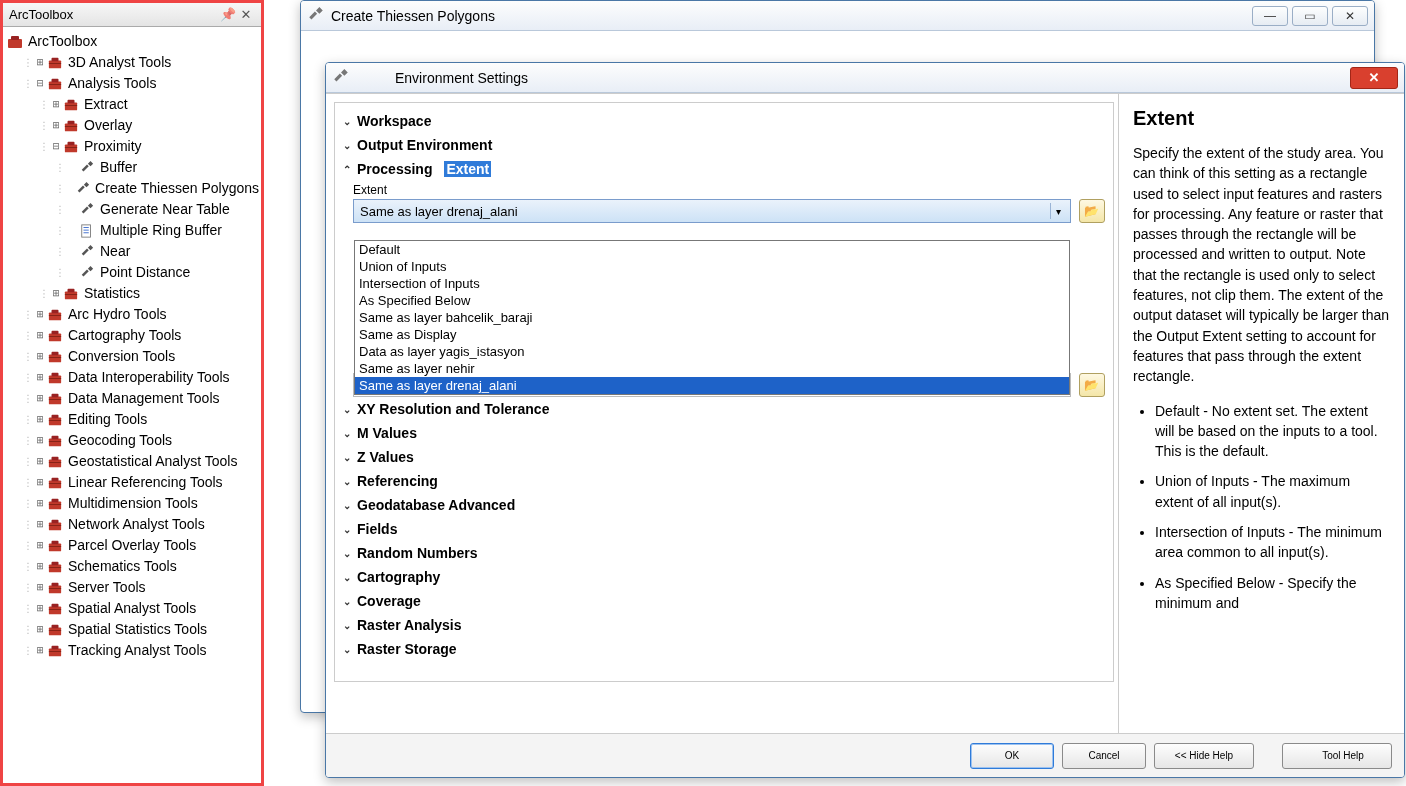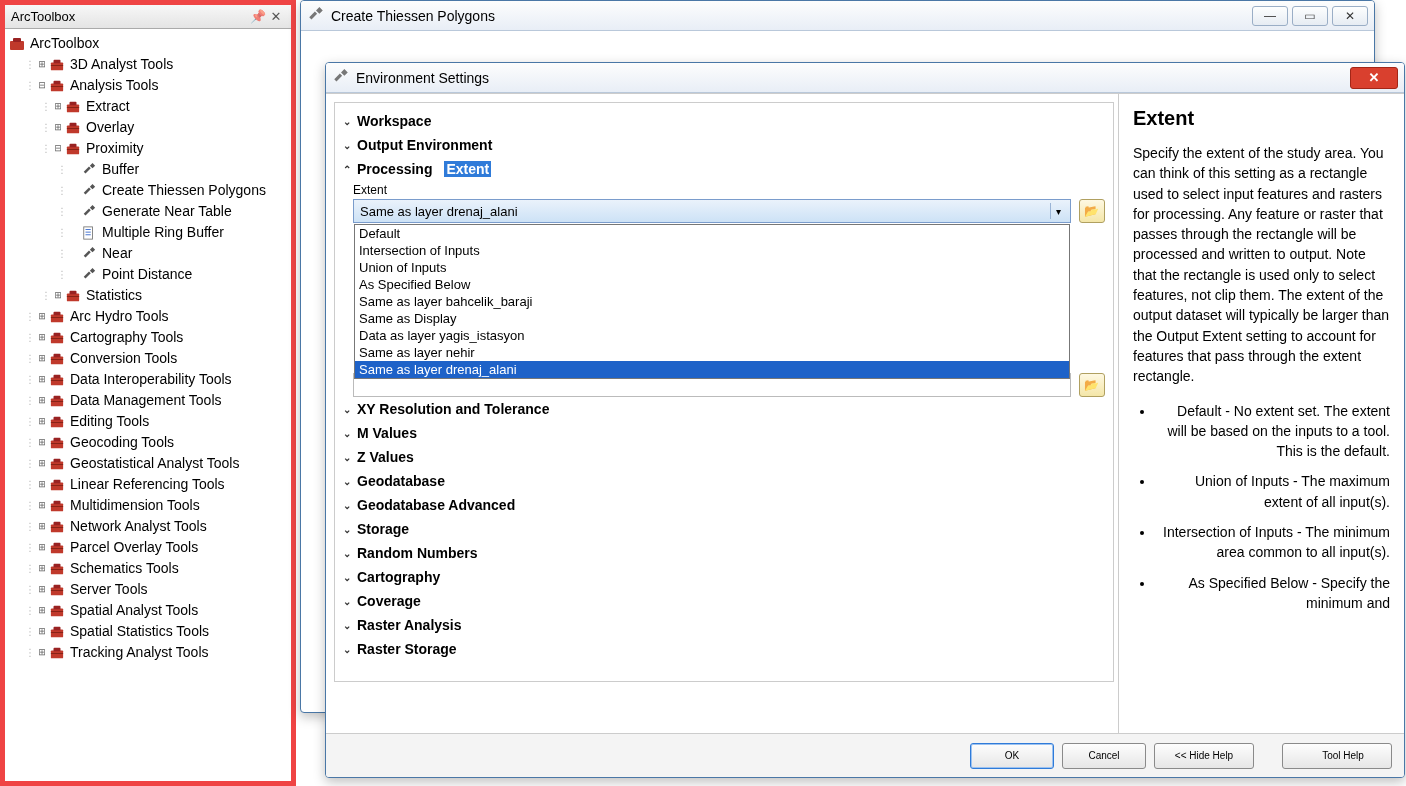--- a/index.html
+++ b/index.html
@@ -10,22 +10,22 @@
     background: #fff;
     overflow: hidden;
     width: 1406px;
     height: 786px;
     position: relative;
   }
   
   .toolbox-panel {
     position: absolute;
     left: 0; top: 0;
-    width: 296px; height: 786px;
-    border: 5px solid #ef4444;
+    width: 264px; height: 786px;
+    border: 3px solid #ef4444;
     background: #fff;
   }
   .toolbox-titlebar {
     height: 24px;
     background: linear-gradient(#f7f7f7,#e4e4e4);
     border-bottom: 1px solid #aaa;
     display: flex; align-items: center;
     padding: 0 6px;
     font-size: 13px;
     justify-content: space-between;
@@ -68,21 +68,21 @@
   .blurred-label {
     position:absolute; right: 40px; top: 40px;
     font-size: 22px; font-weight: bold;
     color:#333; filter: blur(3px); white-space:nowrap;
   }
 
   
   .env {
     left: 325px; top: 62px; width: 1080px; height: 716px;
   }
-  .env .win-title { background: linear-gradient(#fdfdfd,#e8eef6);}
+  .env .win-title { background: linear-gradient(#fdfdfd,#e8eef6); gap: 39px;}
   .env .close-x { width:48px; height:22px; background:#d9402e; border:1px solid #a32617; border-radius:3px; color:#fff; display:flex;align-items:center;justify-content:center; font-weight:bold;}
   .env-body {
     display:flex; height: calc(100% - 30px - 44px);
     border-top:1px solid #ccc;
   }
   .env-left {
     flex: 1; overflow:auto; background:#fff; position:relative;
     border-right:1px solid #ccc;
     padding: 8px 4px 8px 8px;
   }
@@ -103,34 +103,34 @@
   .combo {
     flex:1; height:24px; border:1px solid #7a9ccc;
     background: linear-gradient(#eaf2fb,#cde2f6);
     display:flex; align-items:center; padding:0 6px;
     font-size:13px; position:relative;
   }
   .combo .arrow { position:absolute; right:4px; top:3px; width:16px;height:16px; border-left:1px solid #9ab4d6; display:flex;align-items:center;justify-content:center; font-size:10px;}
   .browse-btn { width:26px;height:24px; border:1px solid #b0a060; border-radius:3px; background:linear-gradient(#fef8e2,#f4e6a8); display:flex;align-items:center;justify-content:center; font-size:12px;}
   .second-row { margin-top:150px;}
   .dropdown {
-    position:absolute; left:0; right:0; top:24px;
+    position:absolute; left:0; right:0; top:40px;
     background:#fff; border:1px solid #777; z-index:5;
     font-size:13px;
   }
   .dropdown .opt { padding:1px 4px;}
   .dropdown .opt.sel { background:#1e62c8; color:#fff;}
   .hl { background:#2f7bd9; color:#fff; padding:0 2px;}
 
   .env-right {
     width:285px; background:#fff; padding:10px 14px 10px 14px; overflow:auto;
     font-size:14px; line-height:1.45;
   }
   .env-right h2 { margin:0 0 10px 0; font-size:20px;}
-  .env-right ul { padding-left:22px; margin:14px 0;text-align:right;}
+  .env-right ul { padding-left:22px; margin:14px 0;}
   .env-right li { margin-bottom:10px;}
 
   .env-footer {
     height:44px; border-top:1px solid #ccc;
     display:flex; align-items:center; justify-content:space-between;
     padding:0 12px; background:#f4f4f4;
   }
   .btn-row-left { flex:1; display:flex; justify-content:flex-end; gap:8px; padding-right:28px;}
   .dlg-btn {
     min-width:84px; height:26px; border:1px solid #8a8a8a;
@@ -549,22 +549,22 @@
           <span class="hl">Extent</span>
         </div>
         <div class="proc-ext-wrap">
           <div class="fld-label">Extent</div>
           <div class="combo-row">
             <div class="combo">
               <span>Same as layer drenaj_alani</span>
               <span class="arrow">▾</span>
               <div class="dropdown" id="dropdown">
                   <div class="opt">Default</div>
+                  <div class="opt">Union of Inputs</div>
                   <div class="opt">Intersection of Inputs</div>
-                  <div class="opt">Union of Inputs</div>
                   <div class="opt">As Specified Below</div>
                   <div class="opt">Same as layer bahcelik_baraji</div>
                   <div class="opt">Same as Display</div>
                   <div class="opt">Data as layer yagis_istasyon</div>
                   <div class="opt">Same as layer nehir</div>
                   <div class="opt sel">Same as layer drenaj_alani</div>
                 </div>
             </div>
             <div class="browse-btn">
               <span>📂</span>
@@ -585,29 +585,29 @@
         <div class="sect-h">
             <span class="chev">⌄</span>
             <span>M Values</span>
           </div>
         <div class="sect-h">
             <span class="chev">⌄</span>
             <span>Z Values</span>
           </div>
         <div class="sect-h">
             <span class="chev">⌄</span>
-            <span>Geodatabase</span>
+            <span>Referencing</span>
           </div>
         <div class="sect-h">
             <span class="chev">⌄</span>
             <span>Geodatabase Advanced</span>
           </div>
         <div class="sect-h">
             <span class="chev">⌄</span>
-            <span>Storage</span>
+            <span>Fields</span>
           </div>
         <div class="sect-h">
             <span class="chev">⌄</span>
             <span>Random Numbers</span>
           </div>
         <div class="sect-h">
             <span class="chev">⌄</span>
             <span>Cartography</span>
           </div>
         <div class="sect-h">

